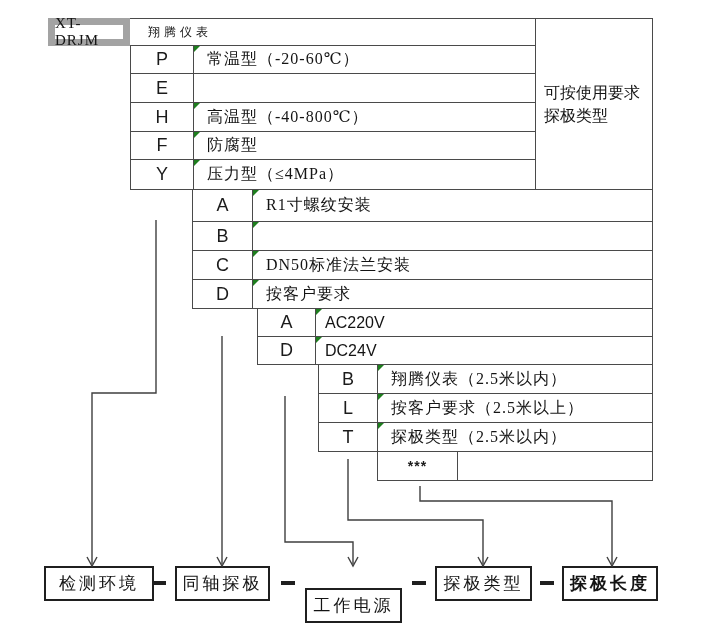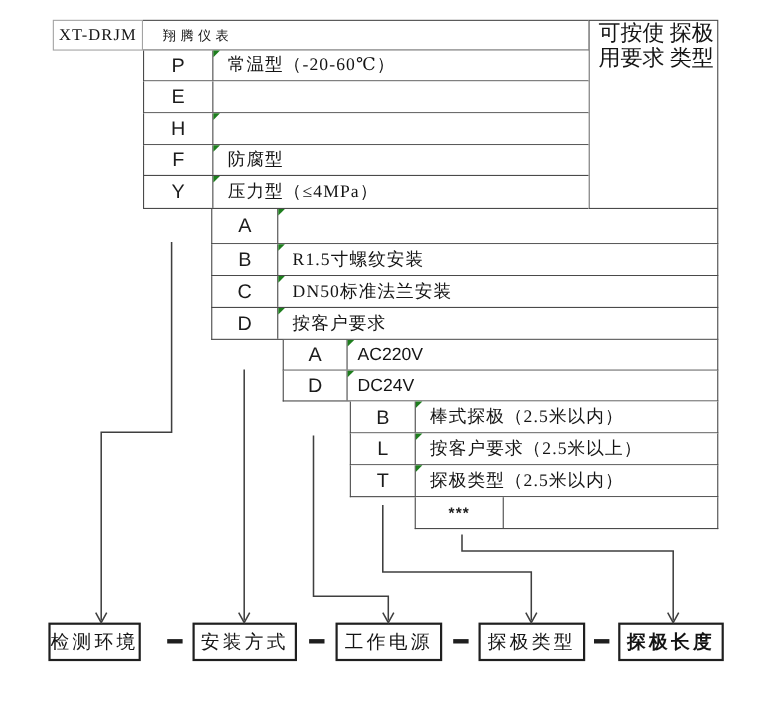--- a/index.html
+++ b/index.html
@@ -1,29 +1,29 @@
 <!DOCTYPE html>
 <html><head>
 <meta charset="utf-8">
 <style>
   html,body{margin:0;padding:0;background:#ffffff;}
   #stage{position:relative;width:708px;height:638px;background:#ffffff;overflow:hidden;
          font-family:"Liberation Serif","DejaVu Serif",serif;color:#141414;}
   .abs{position:absolute;box-sizing:border-box;}
 
   
-  #model-code-box{left:48px;top:18px;width:82px;height:28px;border:1px solid #a3a3a3;
+  #model-code-box{left:48px;top:18px;width:82px;height:28px;border:7px solid #a3a3a3;
     display:flex;align-items:center;justify-content:center;}
   #model-code-box span{font-family:"Liberation Serif","DejaVu Serif",serif;font-size:15px;letter-spacing:1px;}
   #brand-cell{left:130px;top:18px;width:405px;height:28px;border-top:1px solid #4a4a4a;border-bottom:1px solid #4a4a4a;
     display:flex;align-items:center;padding-left:18px;font-size:12px;letter-spacing:4px;}
 
   
   #side-note{left:535px;top:18px;width:118px;height:172px;border:1px solid #4a4a4a;
-    display:flex;flex-direction:row;justify-content:center;padding-left:8px;font-size:20px;line-height:23px;}
+    display:flex;flex-direction:column;justify-content:center;padding-left:8px;font-size:16px;line-height:23px;}
 
   
   .spec-row{position:absolute;box-sizing:border-box;display:flex;
     border-left:1px solid #4a4a4a;border-right:1px solid #4a4a4a;border-bottom:1px solid #4a4a4a;background:#fff;}
   .spec-row.no-right{border-right:none;}
   .code-cell{box-sizing:border-box;border-right:1px solid #4a4a4a;display:flex;align-items:center;justify-content:center;
     font-family:"Liberation Sans","DejaVu Sans",sans-serif;font-size:18px;color:#1b1b1b;}
   .code-cell.stars{font-size:14px;font-weight:bold;letter-spacing:1px;}
   .desc-cell{position:relative;flex:1;display:flex;align-items:center;padding-left:13px;font-size:16px;letter-spacing:1px;}
   .desc-cell.ascii{font-family:"Liberation Sans","DejaVu Sans",sans-serif;letter-spacing:0;padding-left:9px;}
@@ -63,47 +63,48 @@
           <span>常温型（-20-60℃）</span>
         </span>
       </div>
       <div class="spec-row no-right" style="left: 130px; top: 74px; width: 405px; height: 29px;">
         <span class="code-cell" style="width: 63px;">E</span>
       </div>
       <div class="spec-row no-right" style="left: 130px; top: 103px; width: 405px; height: 29px;">
         <span class="code-cell" style="width: 63px;">H</span>
         <span class="desc-cell">
           <i class="corner-mark"></i>
+          <span>高温型（-40-800℃）</span>
         </span>
       </div>
       <div class="spec-row no-right" style="left: 130px; top: 132px; width: 405px; height: 28px;">
         <span class="code-cell" style="width: 63px;">F</span>
         <span class="desc-cell">
           <i class="corner-mark"></i>
           <span>防腐型</span>
         </span>
       </div>
       <div class="spec-row no-right" style="left: 130px; top: 160px; width: 405px; height: 30px;">
         <span class="code-cell" style="width: 63px;">Y</span>
         <span class="desc-cell">
           <i class="corner-mark"></i>
           <span>压力型（≤4MPa）</span>
         </span>
       </div>
       <div class="spec-row" style="left: 192px; top: 190px; width: 461px; height: 32px;">
         <span class="code-cell" style="width: 60px;">A</span>
         <span class="desc-cell">
           <i class="corner-mark"></i>
+          <span>R1寸螺纹安装</span>
         </span>
       </div>
       <div class="spec-row" style="left: 192px; top: 222px; width: 461px; height: 29px;">
         <span class="code-cell" style="width: 60px;">B</span>
         <span class="desc-cell">
           <i class="corner-mark"></i>
-          <span>R1.5寸螺纹安装</span>
         </span>
       </div>
       <div class="spec-row" style="left: 192px; top: 251px; width: 461px; height: 29px;">
         <span class="code-cell" style="width: 60px;">C</span>
         <span class="desc-cell">
           <i class="corner-mark"></i>
           <span>DN50标准法兰安装</span>
         </span>
       </div>
       <div class="spec-row" style="left: 192px; top: 280px; width: 461px; height: 29px;">
@@ -124,21 +125,21 @@
         <span class="code-cell" style="width: 58px;">D</span>
         <span class="desc-cell ascii">
           <i class="corner-mark"></i>
           <span>DC24V</span>
         </span>
       </div>
       <div class="spec-row" style="left: 318px; top: 365px; width: 335px; height: 29px;">
         <span class="code-cell" style="width: 59px;">B</span>
         <span class="desc-cell">
           <i class="corner-mark"></i>
-          <span>棒式探极（2.5米以内）</span>
+          <span>翔腾仪表（2.5米以内）</span>
         </span>
       </div>
       <div class="spec-row" style="left: 318px; top: 394px; width: 335px; height: 29px;">
         <span class="code-cell" style="width: 59px;">L</span>
         <span class="desc-cell">
           <i class="corner-mark"></i>
           <span>按客户要求（2.5米以上）</span>
         </span>
       </div>
       <div class="spec-row" style="left: 318px; top: 423px; width: 335px; height: 29px;">
@@ -147,29 +148,29 @@
           <i class="corner-mark"></i>
           <span>探极类型（2.5米以内）</span>
         </span>
       </div>
       <div class="spec-row" style="left: 377px; top: 452px; width: 276px; height: 29px;">
         <span class="code-cell stars" style="width: 80px;">***</span>
       </div>
     </div>
 
   <div id="legend-layer">
-      <div class="legend-box" style="left: 44px; top: 566px; width: 84px; height: 35px;">
+      <div class="legend-box" style="left: 44px; top: 566px; width: 110px; height: 35px;">
         <span>检测环境</span>
       </div>
       <div class="legend-dash" style="left: 151.5px; top: 581px; width: 14px; height: 4px;"></div>
       <div class="legend-box" style="left: 175px; top: 566px; width: 95px; height: 35px;">
-        <span>安装方式</span>
+        <span>同轴探极</span>
       </div>
       <div class="legend-dash" style="left: 280.5px; top: 581px; width: 14px; height: 4px;"></div>
-      <div class="legend-box" style="left: 305px; top: 566px; width: 97px; height: 35px;">
+      <div class="legend-box" style="left: 305px; top: 588px; width: 97px; height: 35px;">
         <span>工作电源</span>
       </div>
       <div class="legend-dash" style="left: 411.5px; top: 581px; width: 14px; height: 4px;"></div>
       <div class="legend-box" style="left: 435px; top: 566px; width: 97px; height: 35px;">
         <span>探极类型</span>
       </div>
       <div class="legend-dash" style="left: 540px; top: 581px; width: 14px; height: 4px;"></div>
       <div class="legend-box" style="left: 562px; top: 566px; width: 96px; height: 35px; font-weight: bold;">
         <span>探极长度</span>
       </div>

